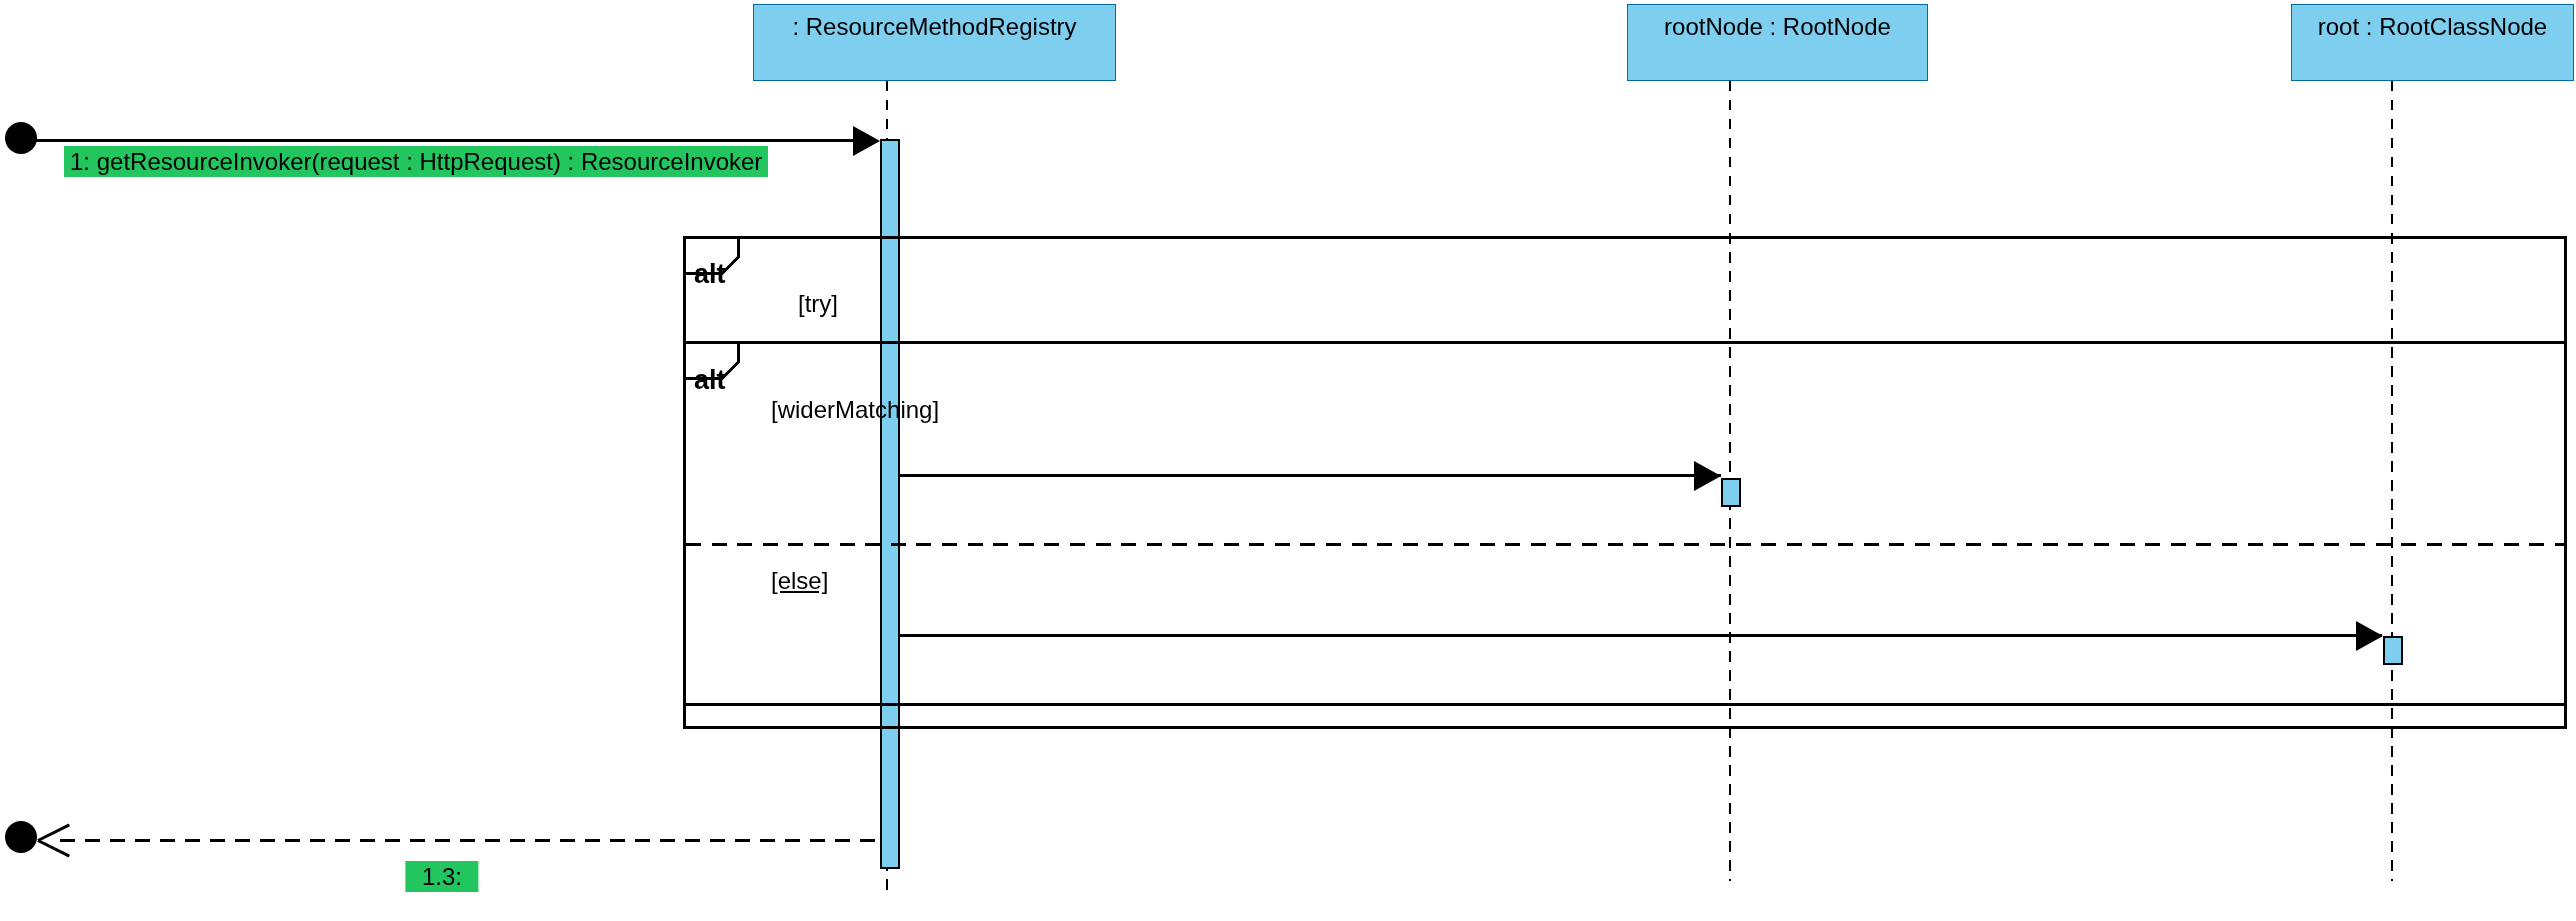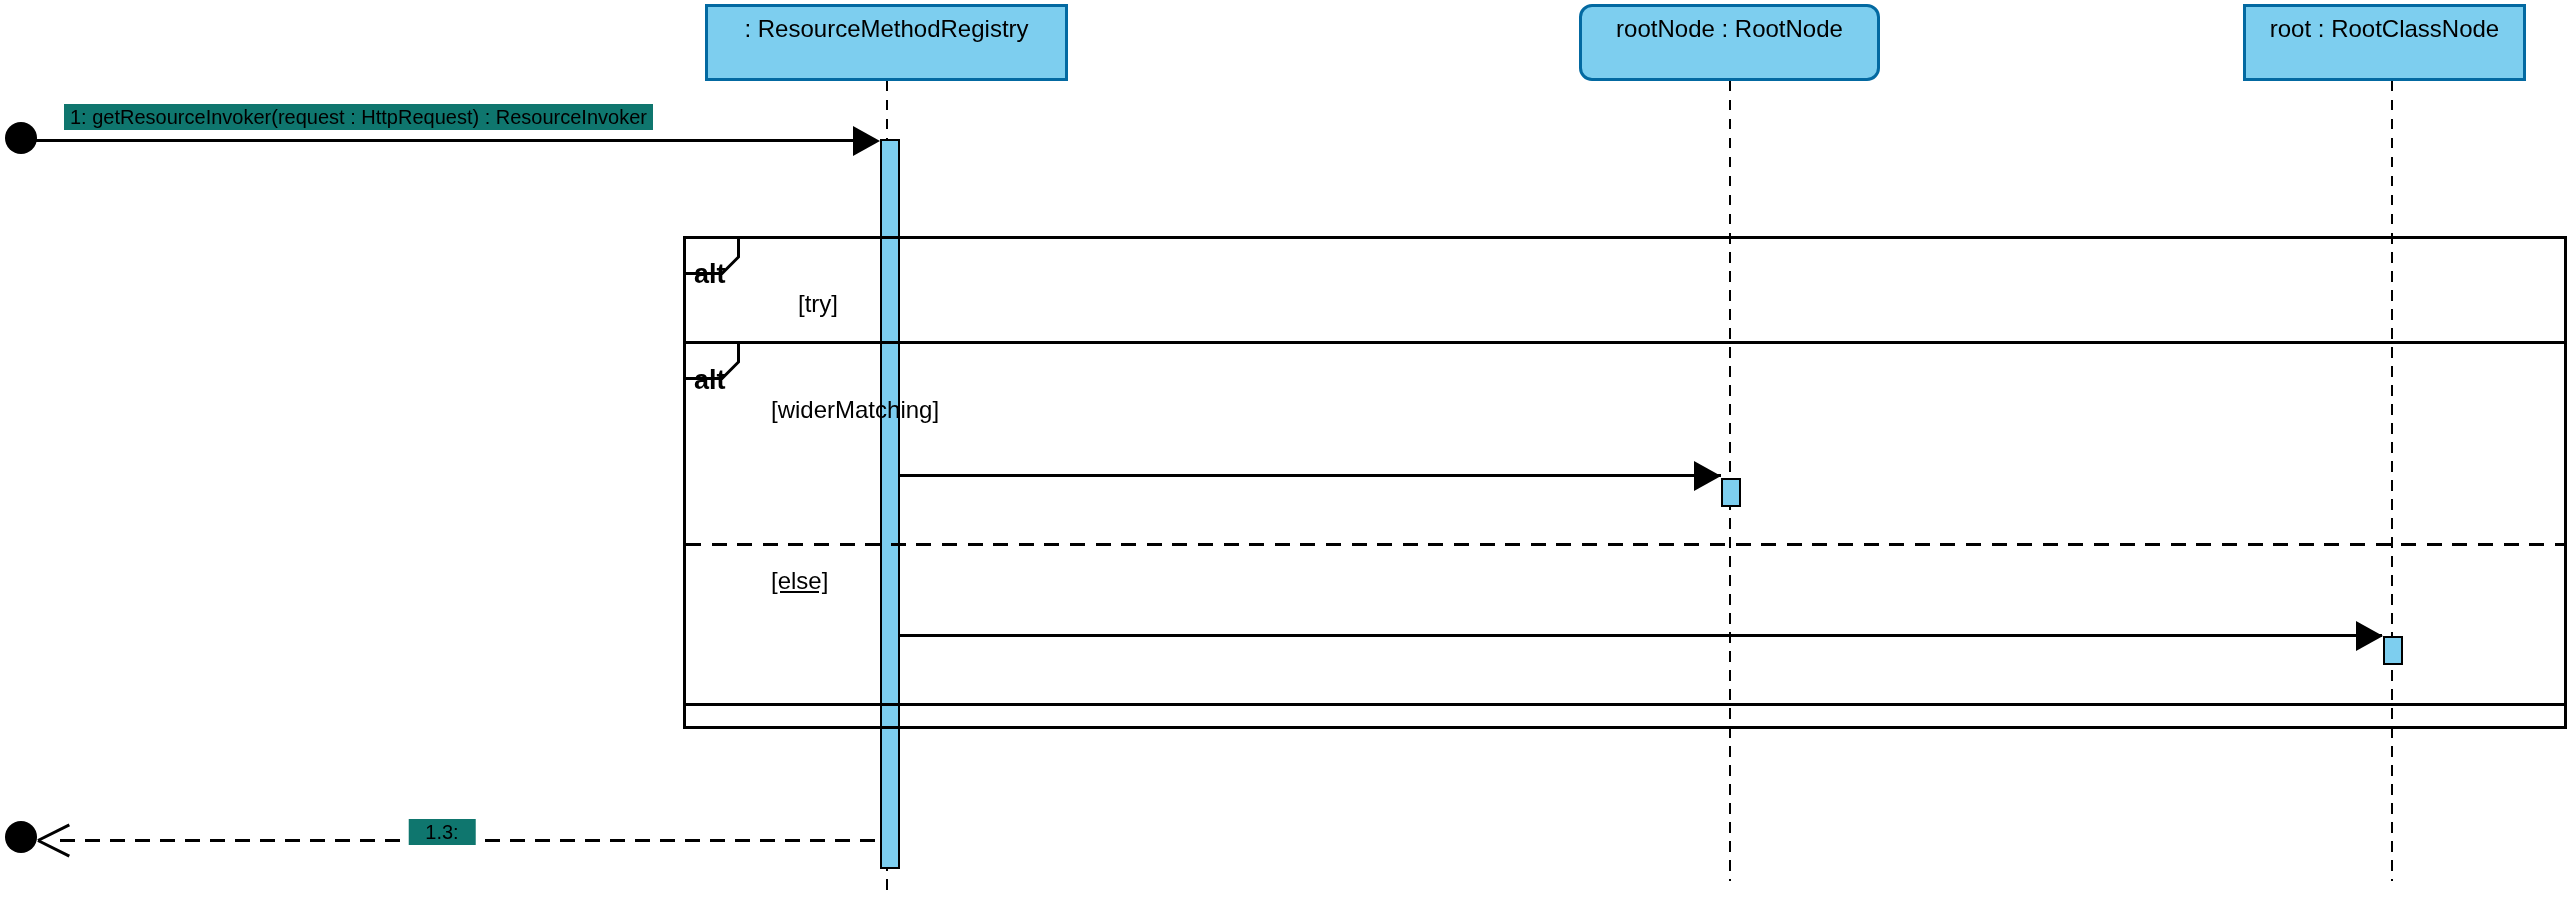--- a/index.html
+++ b/index.html
@@ -8,26 +8,27 @@
     width:2576px;height:921px;
     background:#fff;
     font-family:"Liberation Sans",sans-serif;
     color:#000;
     overflow:hidden;
   }
   
   .head{
     position:absolute;top:3.8px;height:77px;
     background:var(--fill);
-    border:3px solid #0369a1;
+    border:1px solid #0369a1;
     box-sizing:border-box;
     text-align:center;
     font-size:24px;
     padding-top:8.3px;
     z-index:6;
+    margin-left:48px;
   }
   
   .lifeline{
     position:absolute;width:2.3px;
     background:repeating-linear-gradient(to bottom,#000 0 10.5px,transparent 10.5px 19px);
     z-index:1;
   }
   
   .activation{
     position:absolute;width:19.6px;
@@ -66,22 +67,22 @@
   }
   .arrowhead{
     position:absolute;width:0;height:0;
     border-top:15px solid transparent;
     border-bottom:15px solid transparent;
     border-left:27px solid #000;
     z-index:4;
   }
   .msg-label{
     position:absolute;z-index:5;
-    font-size:20px;background:#0f766e;
-    padding:1.5px 6px;white-space:nowrap;
+    font-size:24px;background:#22c55e;
+    padding:1.5px 6px;white-space:nowrap;margin-top:42px;
   }
   .endpoint-circle{
     position:absolute;width:32px;height:32px;
     background:#000;border-radius:50%;z-index:4;
   }
   .ret-arm{
     position:absolute;width:35px;height:3px;background:#000;
     transform-origin:0 50%;z-index:4;
   }
 </style>
@@ -127,17 +128,17 @@
   <div class="msg-line" style="left:899px;top:634px;width:1483px;"></div>
   <div class="arrowhead" style="left:2356px;top:621px;"></div>
 
   <div class="msg-line-dashed" style="left:60px;top:839px;width:820px;"></div>
   <div class="ret-arm" style="left:38px;top:839px;transform:rotate(-26.5deg);"></div>
   <div class="ret-arm" style="left:38px;top:839px;transform:rotate(26.5deg);"></div>
   <div class="endpoint-circle" style="left:5.3px;top:821px;"></div>
   <div class="msg-label" style="left:442px;top:819px;transform:translateX(-50%);padding:1.5px 16.6px;">1.3:</div>
 
   <div class="head" style="left:705px;width:363px;">: ResourceMethodRegistry</div>
-  <div class="head" style="left:1579px;width:301px;border-radius:13px;">rootNode : RootNode</div>
+  <div class="head" style="left:1579px;width:301px;">rootNode : RootNode</div>
   <div class="head" style="left:2243px;width:283px;">root : RootClassNode</div>
 
 </div>
 
 
 </body></html>

